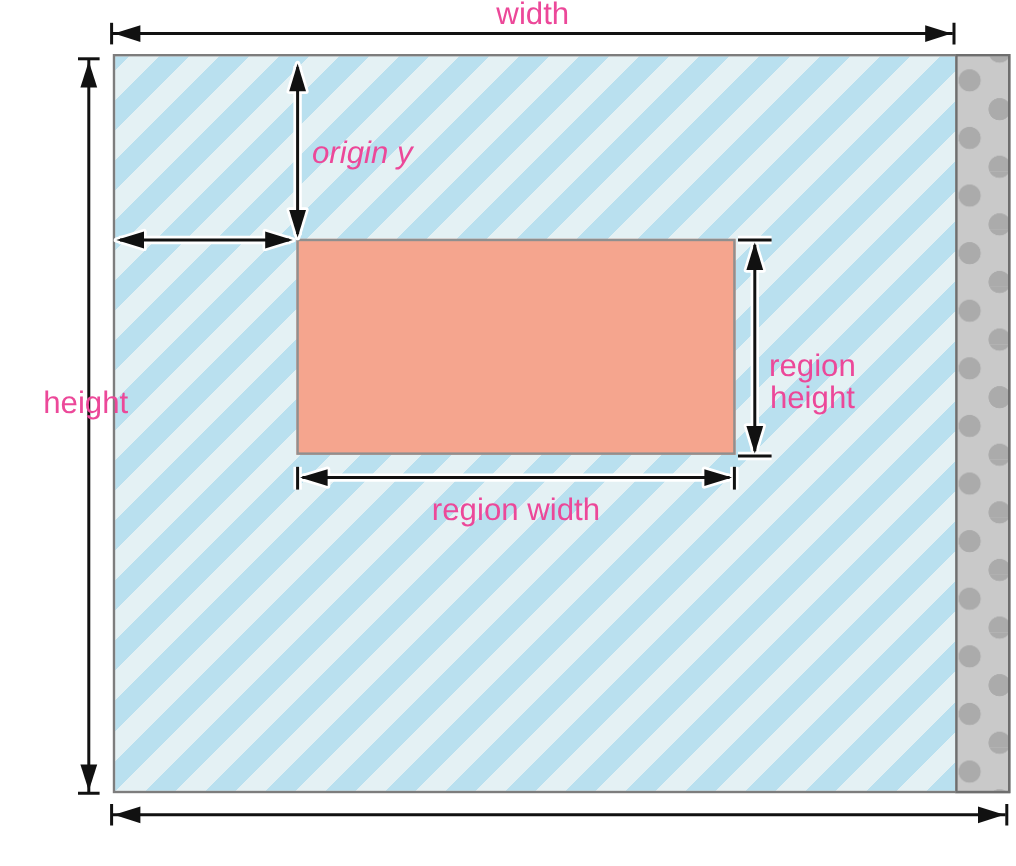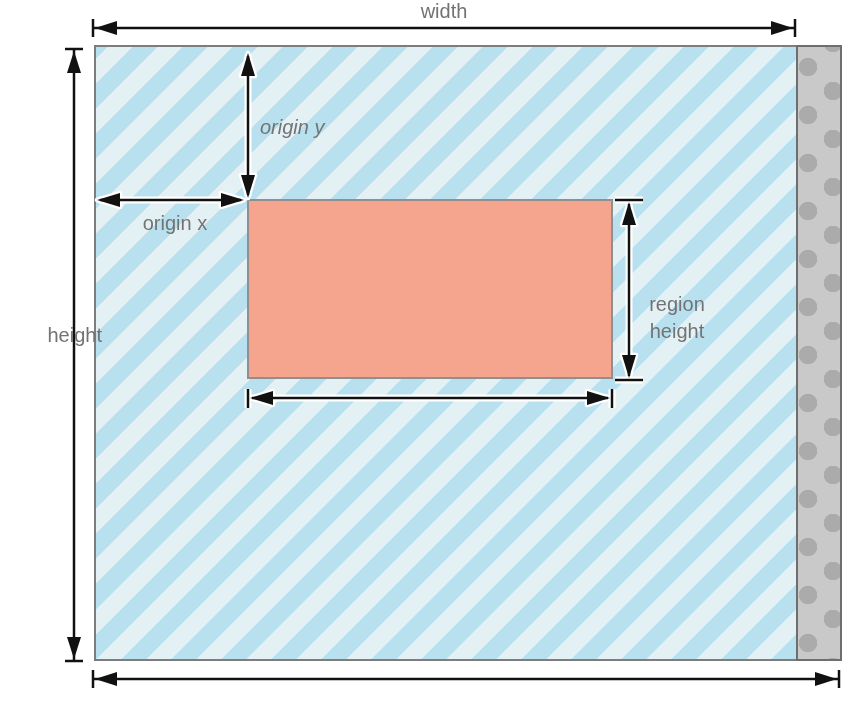--- a/index.html
+++ b/index.html
@@ -49,24 +49,24 @@
     border: 2px solid #8f8f8f;
     background: #f5a58e;
   }
   .overlay {
     position: absolute;
     left: 0; top: 0;
     width: 847px; height: 722px;
   }
   .lbl {
     position: absolute;
-    font-size: 20px;
+    font-size: 26px;
     line-height: 23px;
     white-space: nowrap;
-    color: #737373;
+    color: #ec4899;
   }
   .lbl.wrap { white-space: normal; }
   #lbl-width        { left: 394px; top: 0px;   width: 100px; text-align: center; }
   #lbl-height       { left: 0px;   top: 324px; width: 66px;  text-align: right; padding-left: 36px; }
   #lbl-row-pitch    { left: 370px; top: 691px; width: 150px; text-align: center; }
   #lbl-origin-y     { left: 260px; top: 116px; font-style: italic; }
   #lbl-origin-x     { left: 105px; top: 212px; width: 140px; text-align: center; }
   #lbl-region-width { left: 355px; top: 413px; width: 150px; text-align: center; }
   #lbl-region-height{ left: 632px; top: 261px; width: 90px;  text-align: center;
                       line-height: 27px; margin-top: 30px; }
@@ -147,16 +147,16 @@
       <line x1="615" y1="380" x2="643" y2="380" stroke="#111" stroke-width="2.5"></line>
       <line x1="629" y1="204" x2="629" y2="376" stroke="#111" stroke-width="2.5"></line>
       <polygon points="629,202 622,225 636,225" fill="#111"></polygon>
       <polygon points="629,378 622,355 636,355" fill="#111"></polygon>
     </g>
   </svg>
 
   <div class="lbl" id="lbl-width">width</div>
   <div class="lbl" id="lbl-height">height</div>
   <div class="lbl" id="lbl-origin-y">origin y</div>
-  <div class="lbl" id="lbl-origin-x">origin x</div>
+  <div class="lbl" id="lbl-region-width">region width</div>
   <div class="lbl wrap" id="lbl-region-height">region height</div>
 
 </div>
 
 </body></html>

